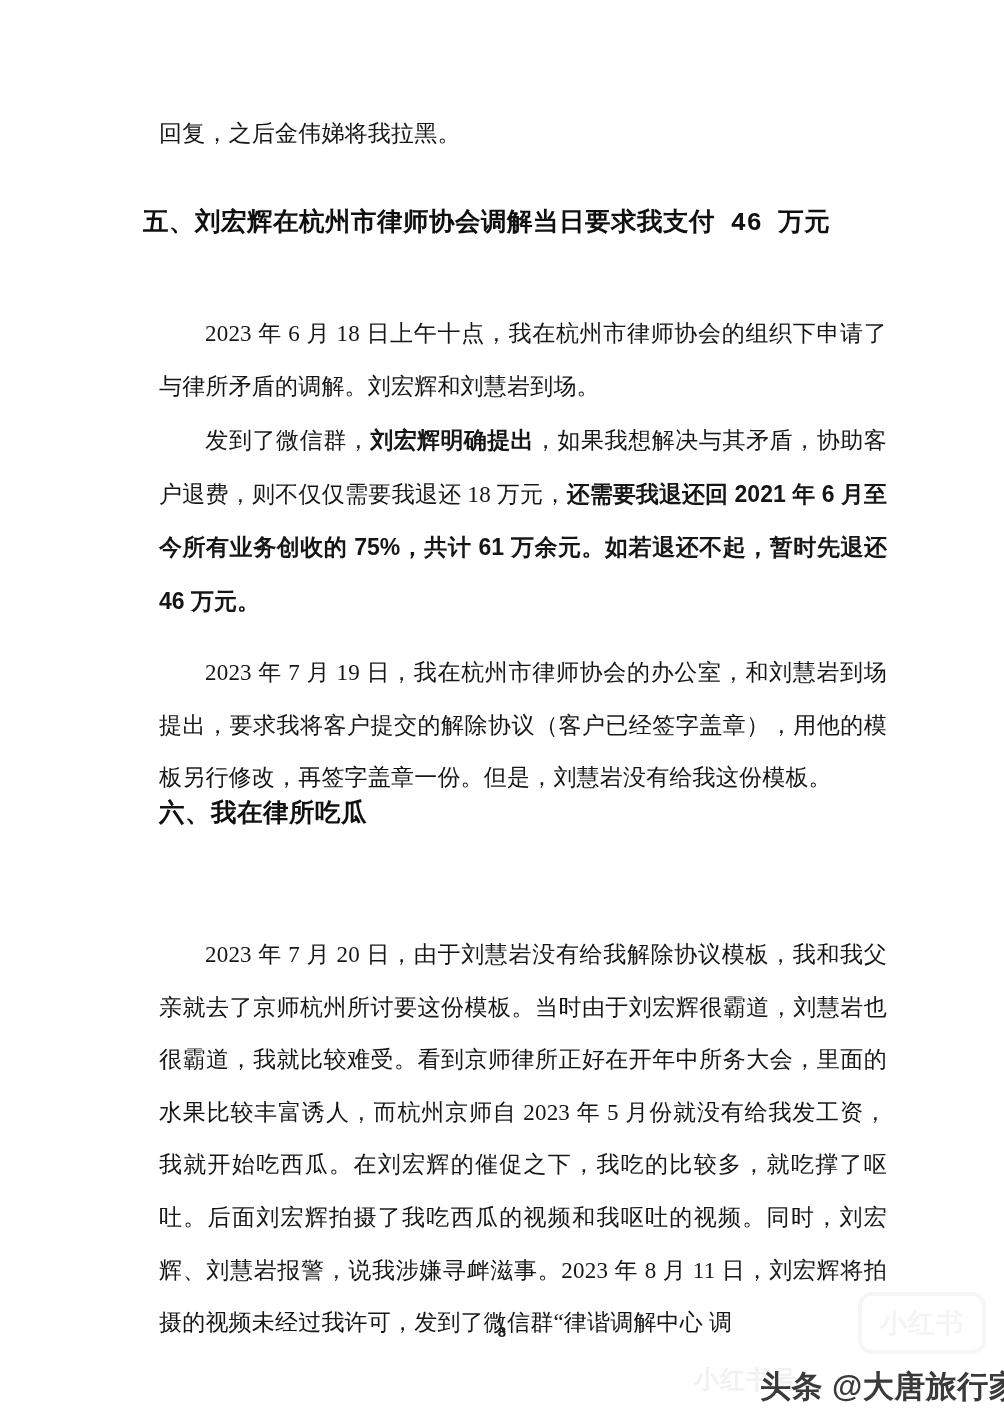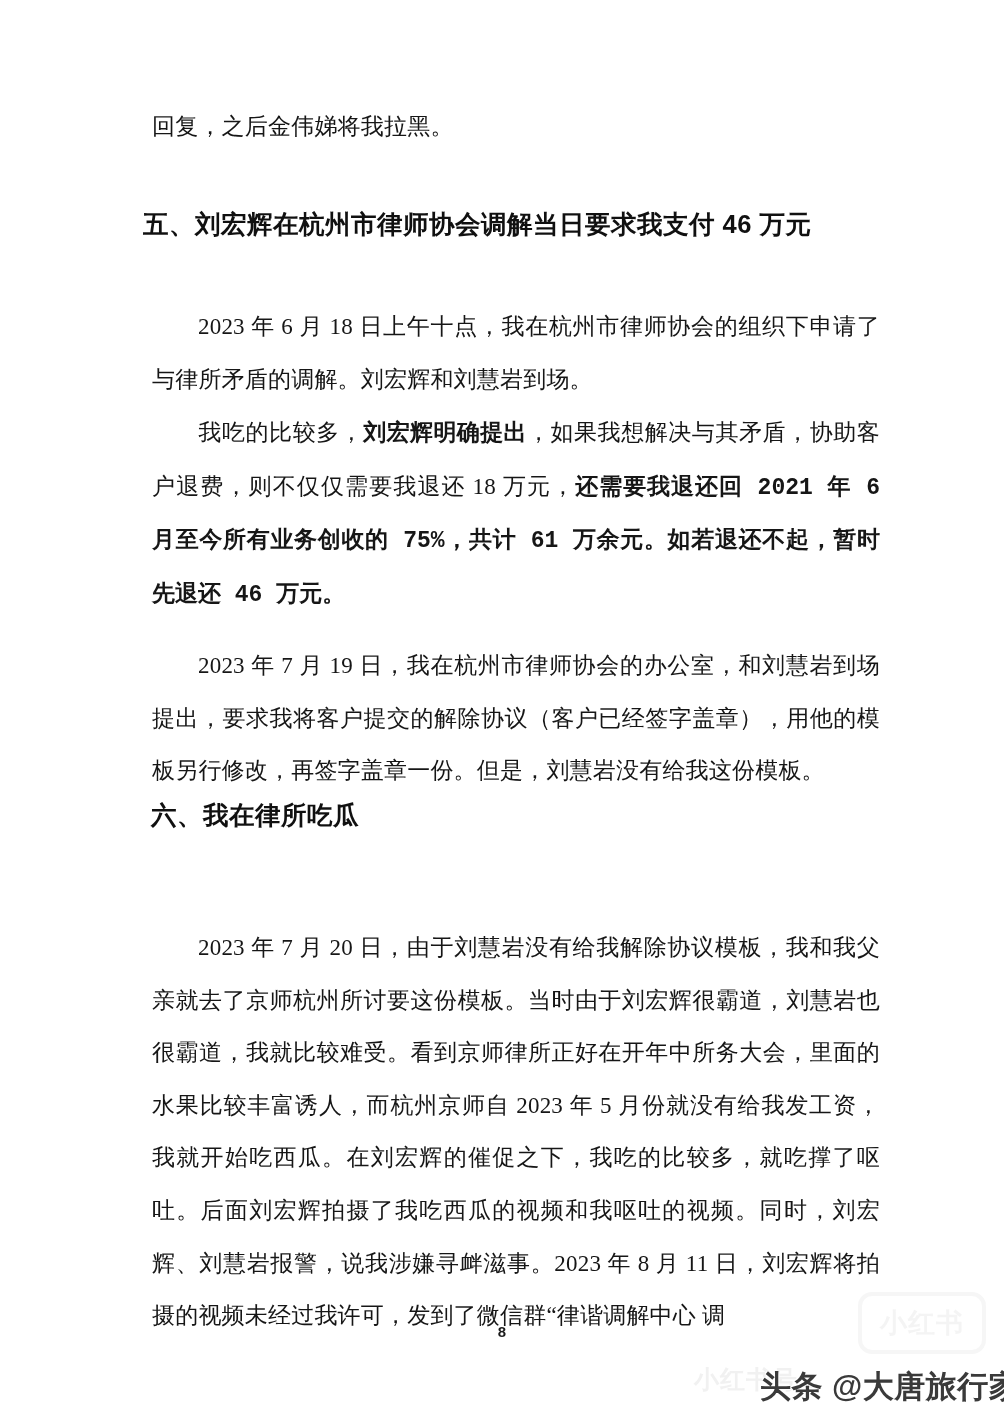--- a/index.html
+++ b/index.html
@@ -19,48 +19,48 @@
   }
   .content {
     position: absolute;
     left: 143px;
     top: 0;
     width: 728px;
   }
 
   
   .heading {
-    font-family: Liberation Sans, sans-serif;
+    font-family: Liberation Mono, monospace;
     font-weight: bold;
     font-size: 25.5px;
     letter-spacing: 0.5px;
     line-height: 1.45;
     color: #101010;
     margin: 0;
     white-space: nowrap;
   }
   .h-five { position: absolute; left: 0; top: 206px; }
-  .h-six  { position: absolute; left: 8px; top: 797px; }
+  .h-six  { position: absolute; left: 16px; top: 797px; }
 
   
   .para {
     position: absolute;
     left: 0;
     width: 728px;
     font-size: 23px;
     line-height: 52.6px;
     text-align: justify;
     text-justify: inter-character;
     color: #161616;
-    margin: 9px;
+    margin: 16px;
     letter-spacing: 0.2px;
   }
   .para .indent { display: inline-block; width: 46px; }
   .para b, .para .bold {
-    font-family: Liberation Mono, monospace;
+    font-family: Liberation Sans, sans-serif;
     font-weight: bold;
     letter-spacing: 0;
   }
 
   .p-open  { top: 92px;  }
   .p-1     { top: 292px; }
   .p-2     { top: 398px; }
   .p-3     { top: 631px; }
   .p-4     { top: 913px; }
 
@@ -135,21 +135,21 @@
 
     <h2 class="heading h-five">
       <span>五、刘宏辉在杭州市律师协会调解当日要求我支付 46 万元</span>
     </h2>
 
     <p class="para p-1">
       <span class="indent"></span><span>2023 年 6 月 18 日上午十点，我在杭州市律师协会的组织下申请了与律所矛盾的调解。刘宏辉和刘慧岩到场。</span>
     </p>
 
     <p class="para p-2">
-      <span class="indent"></span><span>我吃的比较多，</span><b>刘宏辉明确提出</b><span>，如果我想解决与其矛盾，协助客户退费，则不仅仅需要我退还 18 万元，</span><b>还需要我退还回 2021 年 6 月至今所有业务创收的 75%，共计 61 万余元。如若退还不起，暂时先退还 46 万元。</b>
+      <span class="indent"></span><span>发到了微信群，</span><b>刘宏辉明确提出</b><span>，如果我想解决与其矛盾，协助客户退费，则不仅仅需要我退还 18 万元，</span><b>还需要我退还回 2021 年 6 月至今所有业务创收的 75%，共计 61 万余元。如若退还不起，暂时先退还 46 万元。</b>
     </p>
 
     <p class="para p-3">
       <span class="indent"></span><span>2023 年 7 月 19 日，我在杭州市律师协会的办公室，和刘慧岩到场提出，要求我将客户提交的解除协议（客户已经签字盖章），用他的模板另行修改，再签字盖章一份。但是，刘慧岩没有给我这份模板。</span>
     </p>
 
     <h2 class="heading h-six">
       <span>六、我在律所吃瓜</span>
     </h2>
 

